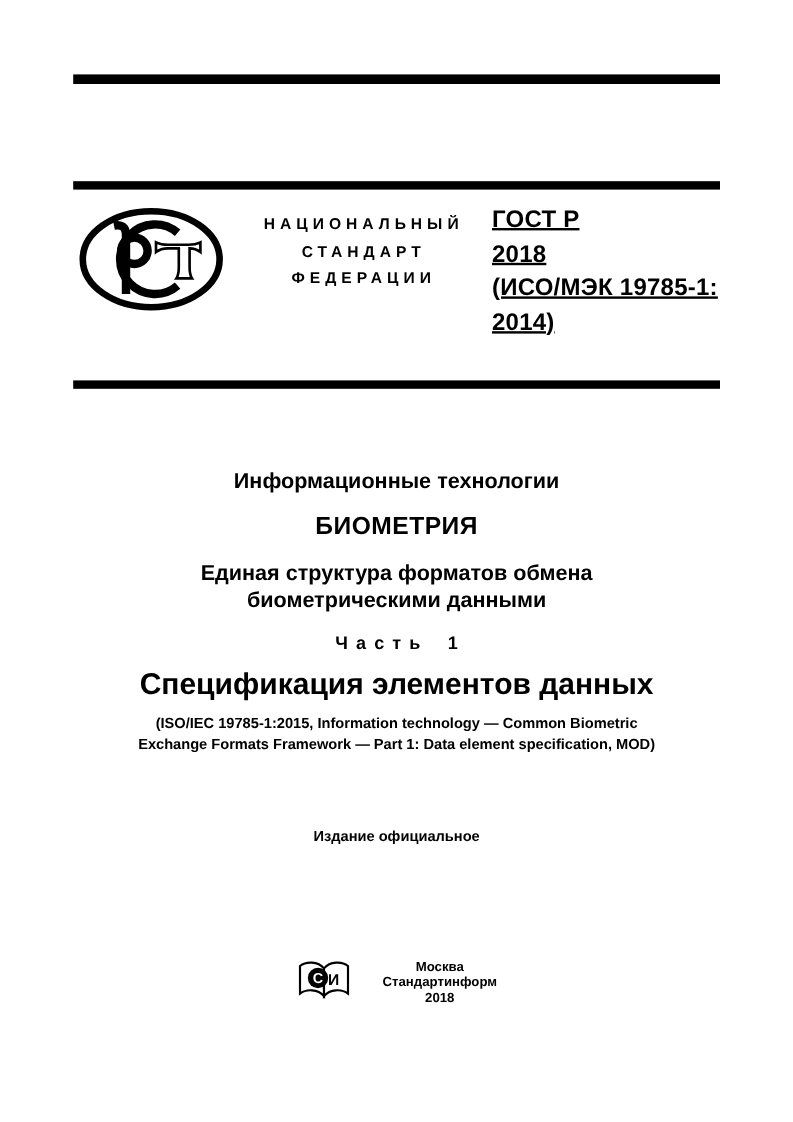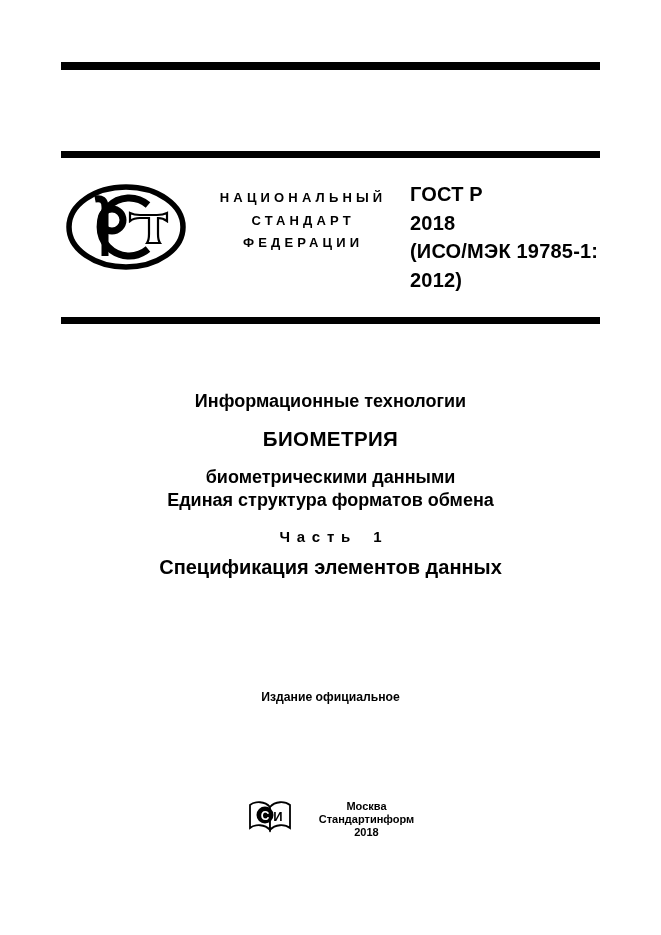--- a/index.html
+++ b/index.html
@@ -17,38 +17,38 @@
   .col { position: absolute; left: 61px; width: 539px; }
 
   .rule { position: absolute; left: 61px; width: 539px; background: #000; }
   .rule1 { top: 62px;  height: 8px; }
   .rule2 { top: 151px; height: 7px; }
   .rule3 { top: 317px; height: 7px; }
 
   .agency { top: 88px; text-align: center; font-size: 12.5px; line-height: 15px; letter-spacing: 0.02em; }
   .agency .l2 { margin-top: 12px; }
 
-  .std-row { top: 169px; height: 159px; }
+  .std-row { top: 158px; height: 159px; }
   .rst-logo { position: absolute; left: 3px; top: 13px; }
   .std-type {
     position: absolute; left: 130px; top: 18px; width: 220px;
     text-align: center; font-size: 13px; line-height: 22.5px;
     letter-spacing: 0.32em; text-indent: 0.32em;
   }
   .std-designation {
     position: absolute; left: 349px; top: 11px; width: 190px;
-    text-align: left; font-size: 20px; line-height: 28.5px; letter-spacing: 0.01em;
+    text-align: left; font-size: 20px; line-height: 28.5px; letter-spacing: 0.01em; text-decoration: underline;
   }
 
   .t-center { text-align: center; }
   .t-subject    { top: 391px; font-size: 18px; }
   .t-group      { top: 427px; font-size: 20.5px; letter-spacing: 0.02em; text-align: center; }
   .t-name       { top: 466px; font-size: 18px; line-height: 23px; }
   .t-part       { top: 528px; font-size: 15px; letter-spacing: 0.45em; text-indent: 0.45em; word-spacing: 0.35em; }
-  .t-part-title { top: 556px; font-size: 20px; }
+  .t-part-title { top: 556px; font-size: 25px; }
   .t-iso        { top: 595px; font-size: 12.2px; line-height: 17px; }
 
   .edition { top: 690px; font-size: 12.2px; }
 
   .imprint {
     top: 798px; display: flex; justify-content: center; align-items: center; gap: 26px;
   }
   .imprint-text { text-align: center; font-size: 11px; line-height: 13px; }
 </style>
 </head>
@@ -73,34 +73,38 @@
     </div>
     <div class="std-type">
       <div>НАЦИОНАЛЬНЫЙ</div>
       <div>СТАНДАРТ</div>
       <div>ФЕДЕРАЦИИ</div>
     </div>
     <div class="std-designation">
       <div>ГОСТ Р</div>
       <div>2018</div>
       <div>(ИСО/МЭК 19785-1:</div>
-      <div>2012)</div>
+      <div>2014)</div>
     </div>
   </div>
 
   <div class="rule rule3"></div>
 
   <div class="col t-center t-subject">Информационные технологии</div>
   <div class="col t-center t-group">БИОМЕТРИЯ</div>
   <div class="col t-center t-name">
+    <div>Единая структура форматов обмена</div>
     <div>биометрическими данными</div>
-    <div>Единая структура форматов обмена</div>
   </div>
   <div class="col t-center t-part">Часть 1</div>
   <div class="col t-center t-part-title">Спецификация элементов данных</div>
+  <div class="col t-center t-iso">
+    <div>(ISO/IEC 19785-1:2015, Information technology — Common Biometric</div>
+    <div>Exchange Formats Framework — Part 1: Data element specification, MOD)</div>
+  </div>
 
   <div class="col t-center edition">Издание официальное</div>
 
   <div class="col imprint">
     <div>
       <svg width="46" height="38" viewBox="0 0 46 38" aria-hidden="true">
         <path d="M23 9 C 18 3 8 3 3 7 L 3 30 C 8 26 18 26 23 32 Z" fill="#fff" stroke="#000" stroke-width="1.8"></path>
         <path d="M23 9 C 28 3 38 3 43 7 L 43 30 C 38 26 28 26 23 32 Z" fill="#fff" stroke="#000" stroke-width="1.8"></path>
         <circle cx="18" cy="17" r="8.5" fill="#000"></circle>
         <text x="18" y="21.5" font-size="12" fill="#fff" text-anchor="middle" font-weight="bold">С</text>

